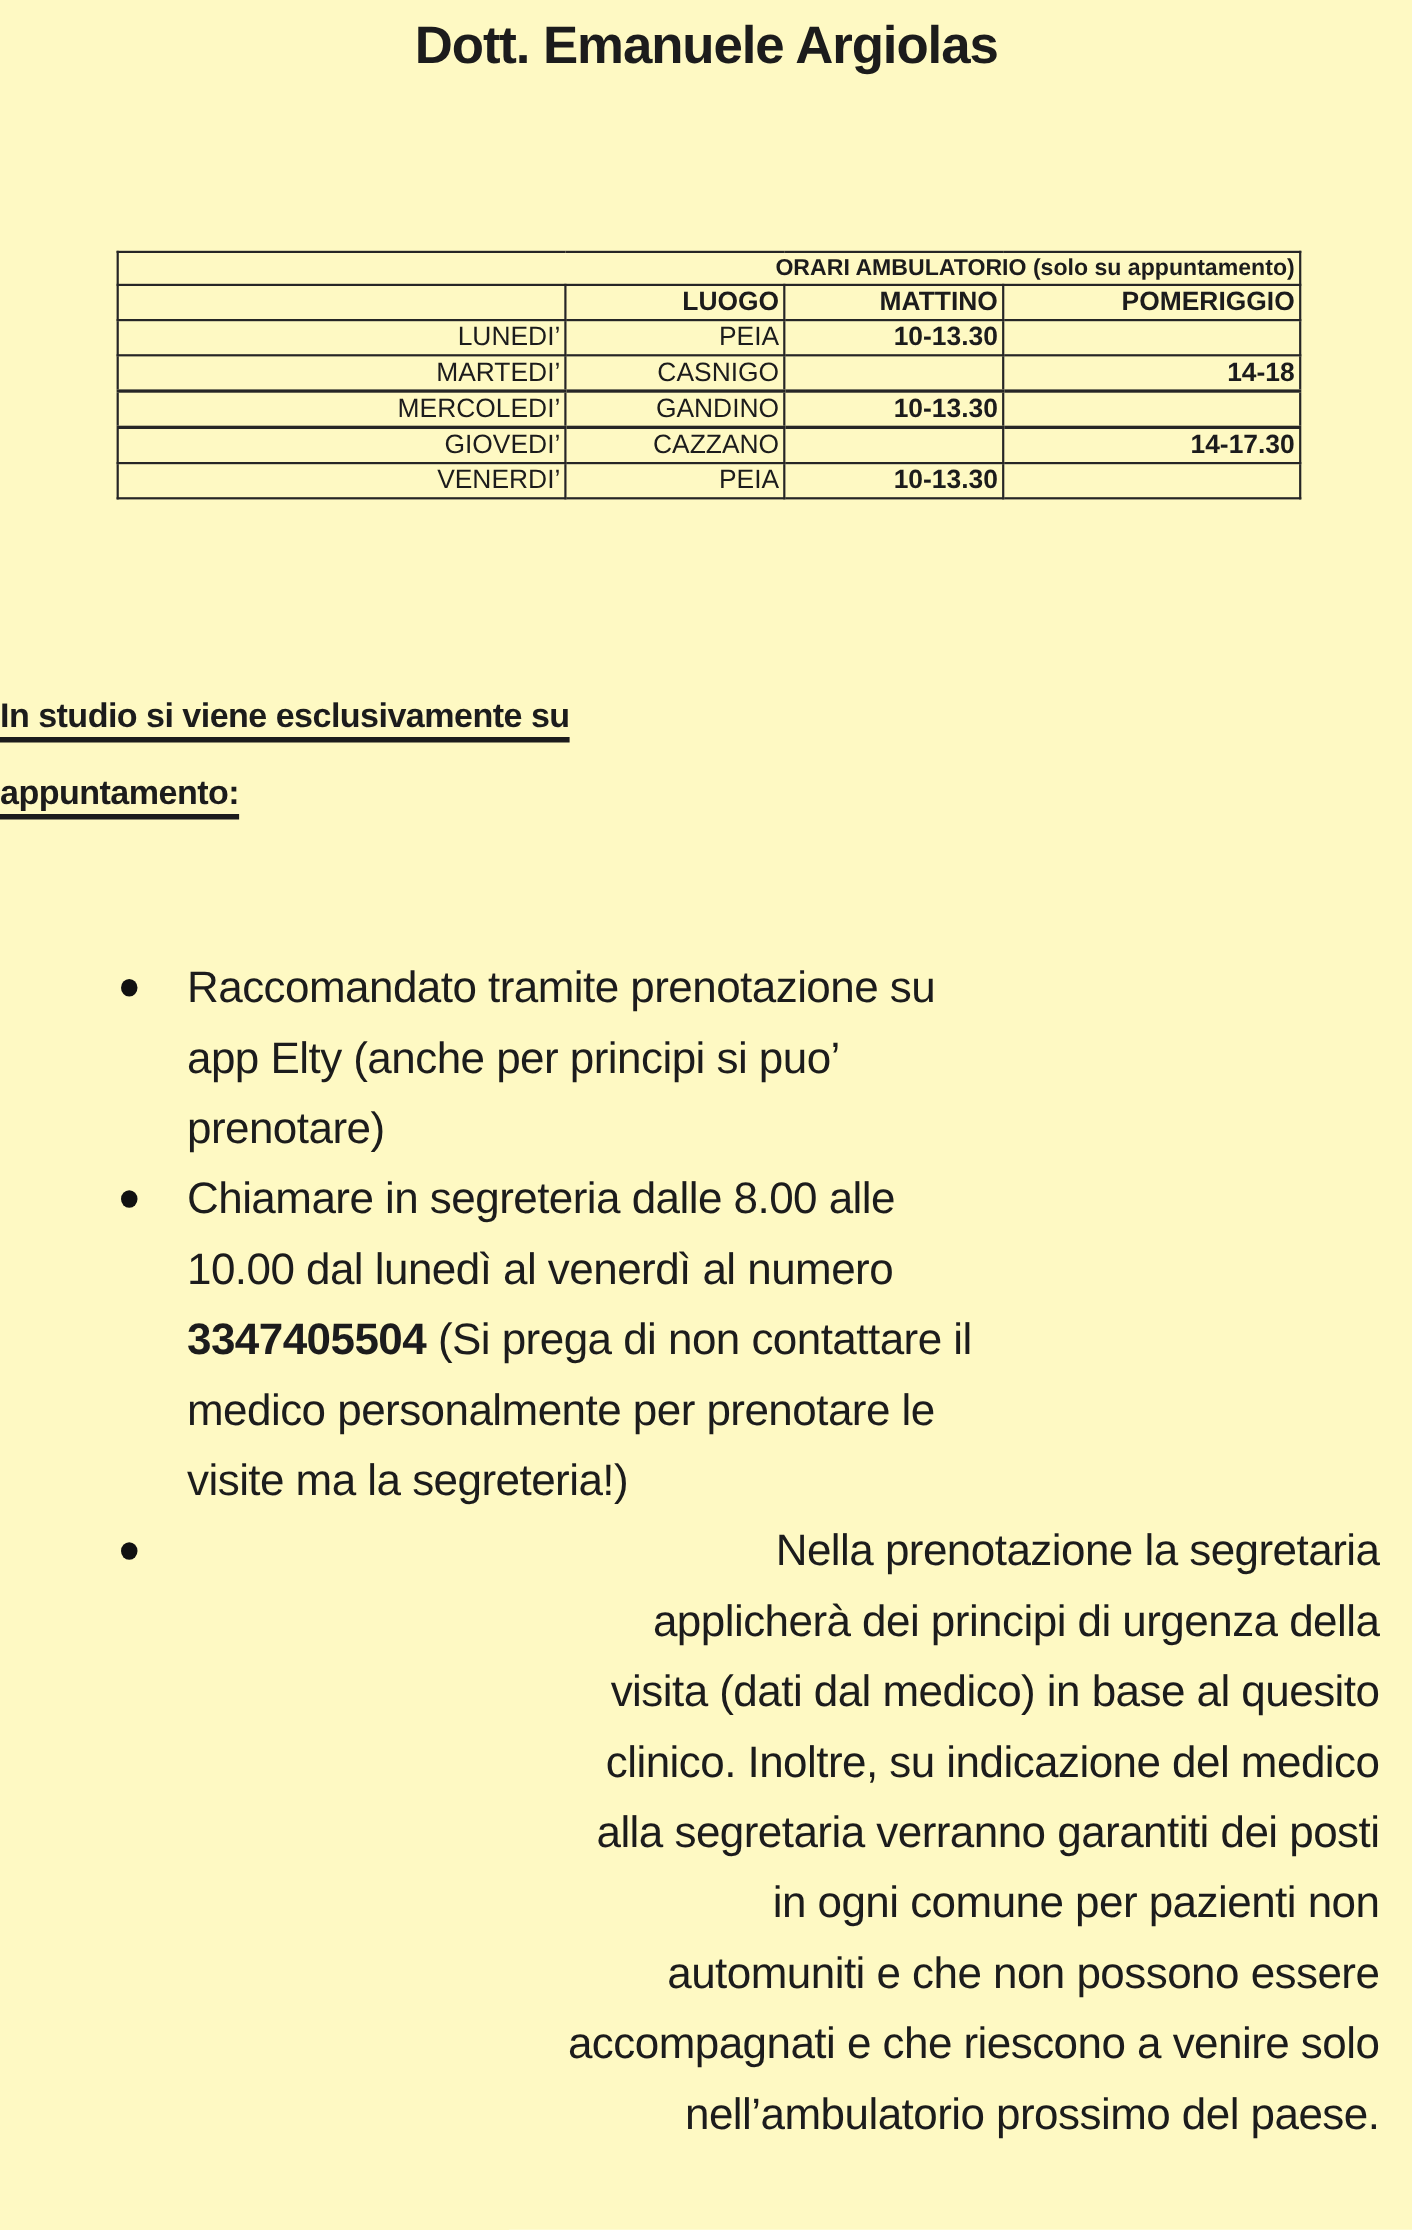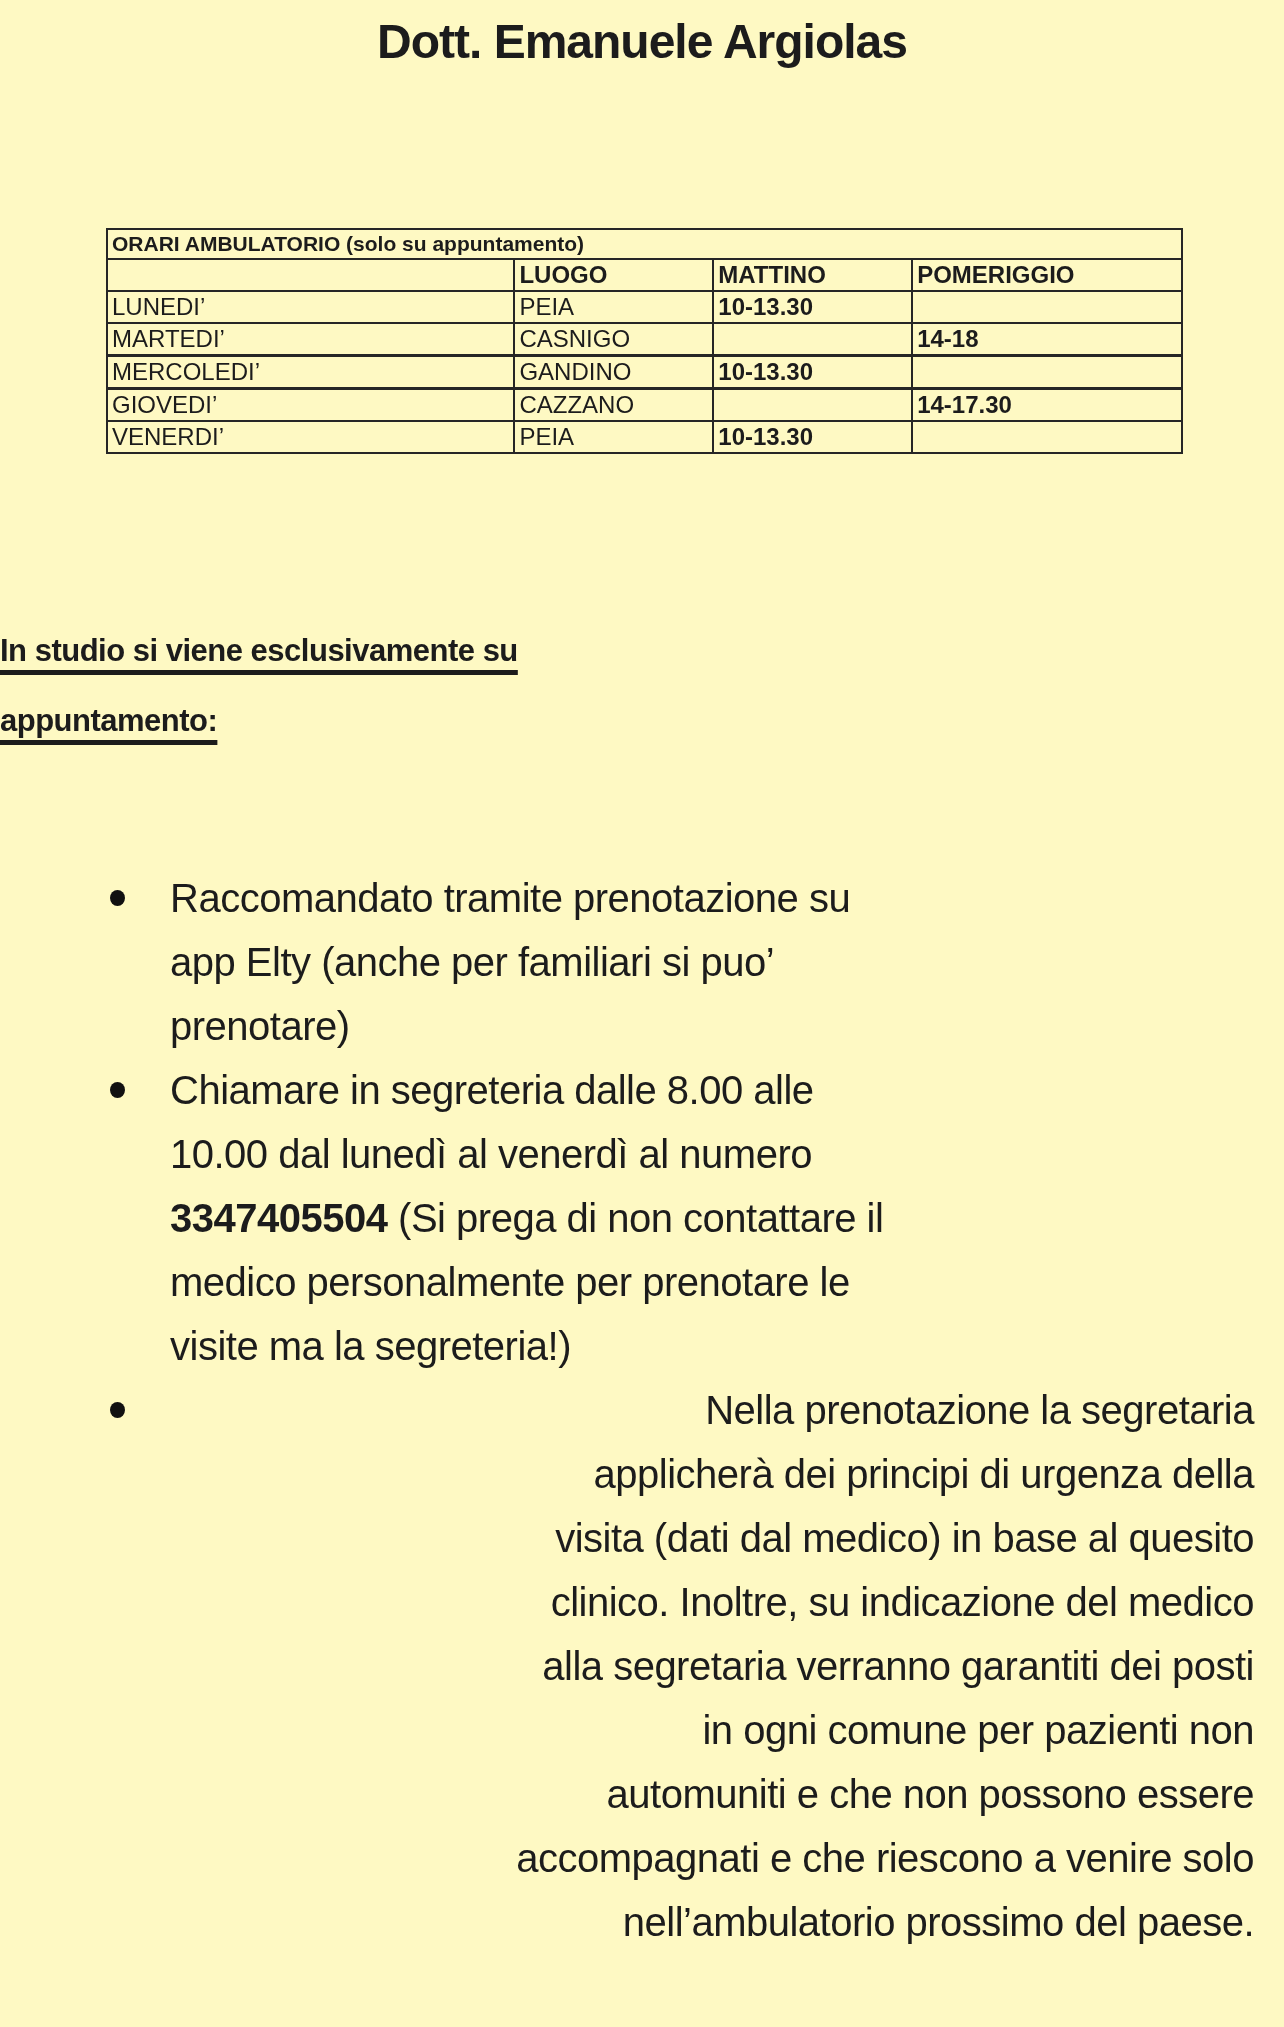--- a/index.html
+++ b/index.html
@@ -36,21 +36,21 @@
   table.schedule {
     position: absolute;
     top: 228px;
     left: 106px;
     width: 1077px;
     border-collapse: collapse;
     table-layout: fixed;
   }
   table.schedule td, table.schedule th {
     border: 2px solid #262626;
-    text-align: left;
+    text-align: right;
     vertical-align: middle;
     padding: 1px 4px;
     overflow: hidden;
     white-space: nowrap;
   }
   td.tbl-title {
     border-bottom: none;
     font-weight: 700;
     font-size: 21px;
     padding-top: 5px;
@@ -182,21 +182,21 @@
     </tbody>
   </table>
 
   <div class="notice-heading">In studio si viene esclusivamente su
 appuntamento:</div>
 
   <ul class="bullet-list">
     <li class="bullet-1">
       <span class="bullet-marker"></span>
       <div class="bullet-text">Raccomandato tramite prenotazione su
-app Elty (anche per familiari si puo’
+app Elty (anche per principi si puo’
 prenotare)</div>
     </li>
     <li class="bullet-2">
       <span class="bullet-marker"></span>
       <div class="bullet-text"><span>Chiamare in segreteria dalle 8.00 alle
 10.00 dal lunedì al venerdì al numero
 </span><b>3347405504</b><span> (Si prega di non contattare il
 medico personalmente per prenotare le
 visite ma la segreteria!)</span></div>
     </li>

